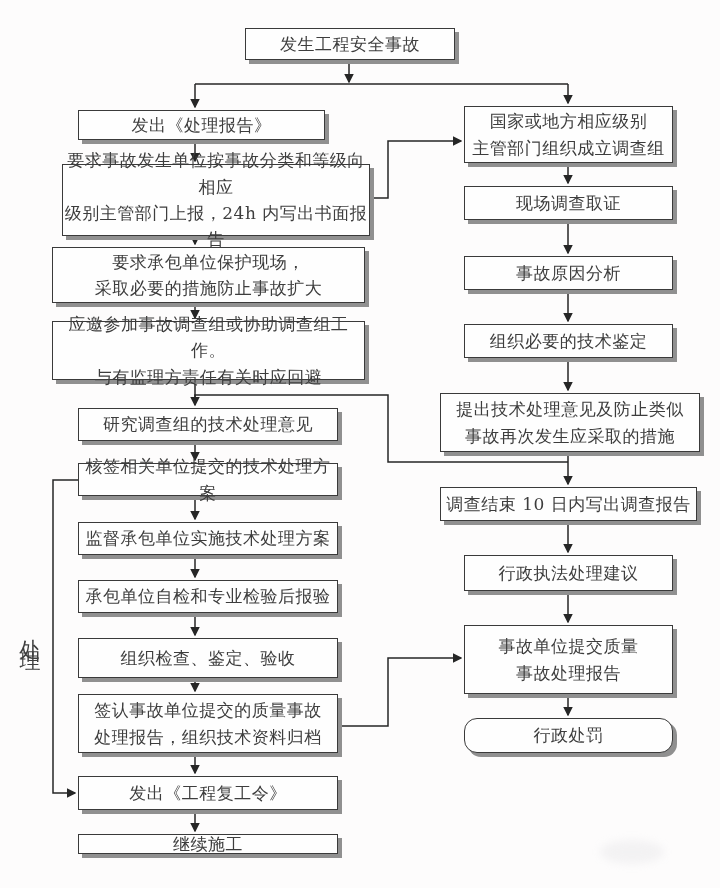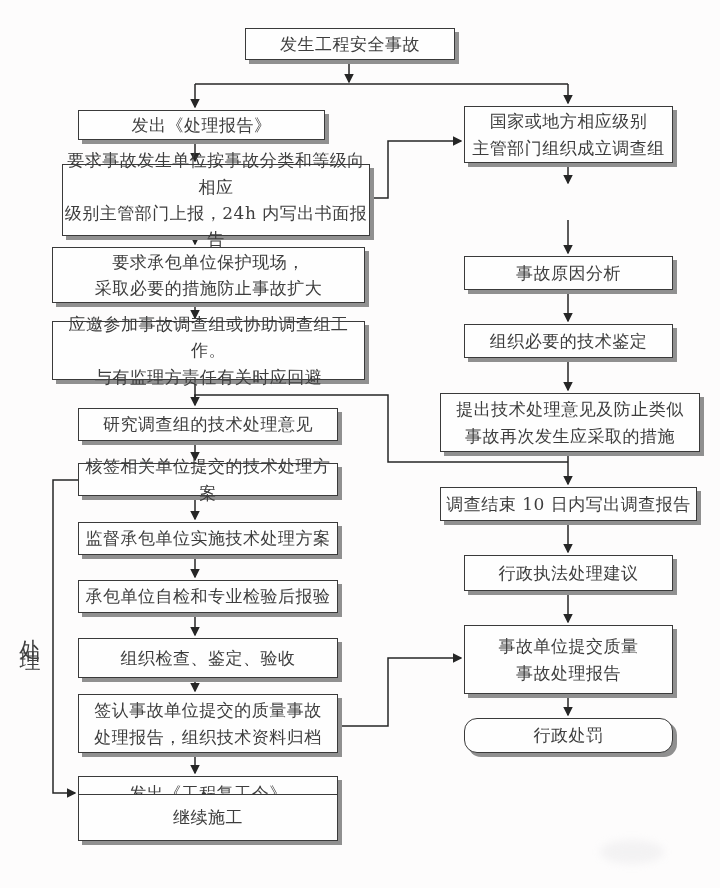--- a/index.html
+++ b/index.html
@@ -112,24 +112,25 @@
   <div class="node" style="left:52px;top:321px;width:313px;height:59px;">应邀参加事故调查组或协助调查组工作。
 与有监理方责任有关时应回避</div>
   <div class="node" style="left:78px;top:408px;width:260px;height:33px;">研究调查组的技术处理意见</div>
   <div class="node" style="left:78px;top:463px;width:260px;height:33px;">核签相关单位提交的技术处理方案</div>
   <div class="node" style="left:78px;top:522px;width:260px;height:33px;">监督承包单位实施技术处理方案</div>
   <div class="node" style="left:78px;top:580px;width:260px;height:33px;">承包单位自检和专业检验后报验</div>
   <div class="node" style="left:78px;top:638px;width:260px;height:40px;">组织检查、鉴定、验收</div>
   <div class="node" style="left:78px;top:694px;width:260px;height:59px;">签认事故单位提交的质量事故
 处理报告，组织技术资料归档</div>
   <div class="node" style="left:78px;top:776px;width:260px;height:34px;">发出《工程复工令》</div>
-  <div class="node" style="left:78px;top:794px;width:260px;height:47px;">继续施工</div>
+  <div class="node" style="left:78px;top:834px;width:260px;height:20px;">继续施工</div>
 
   <div class="node" style="left:464px;top:106px;width:209px;height:57px;">国家或地方相应级别
 主管部门组织成立调查组</div>
+  <div class="node" style="left:464px;top:186px;width:209px;height:34px;">现场调查取证</div>
   <div class="node" style="left:464px;top:256px;width:209px;height:34px;">事故原因分析</div>
   <div class="node" style="left:464px;top:324px;width:209px;height:34px;">组织必要的技术鉴定</div>
   <div class="node" style="left:440px;top:393px;width:260px;height:59px;">提出技术处理意见及防止类似
 事故再次发生应采取的措施</div>
   <div class="node" style="left:440px;top:487px;width:257px;height:34px;">调查结束 10 日内写出调查报告</div>
   <div class="node" style="left:464px;top:555px;width:209px;height:36px;">行政执法处理建议</div>
   <div class="node" style="left:464px;top:625px;width:209px;height:69px;">事故单位提交质量
 事故处理报告</div>
   <div class="node" style="left:464px;top:718px;width:209px;height:35px;border-radius:13px;">行政处罚</div>
 

